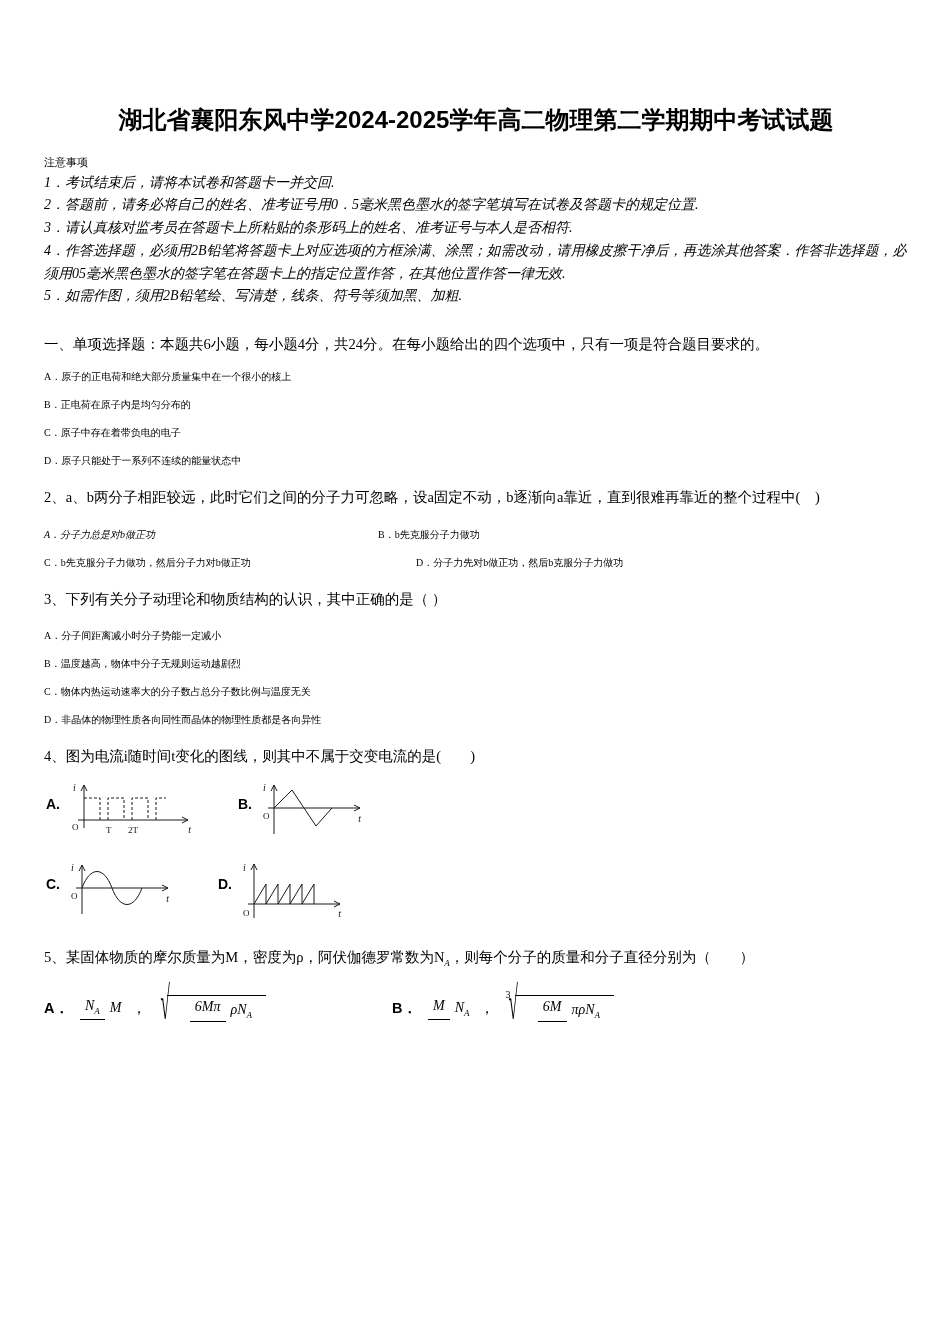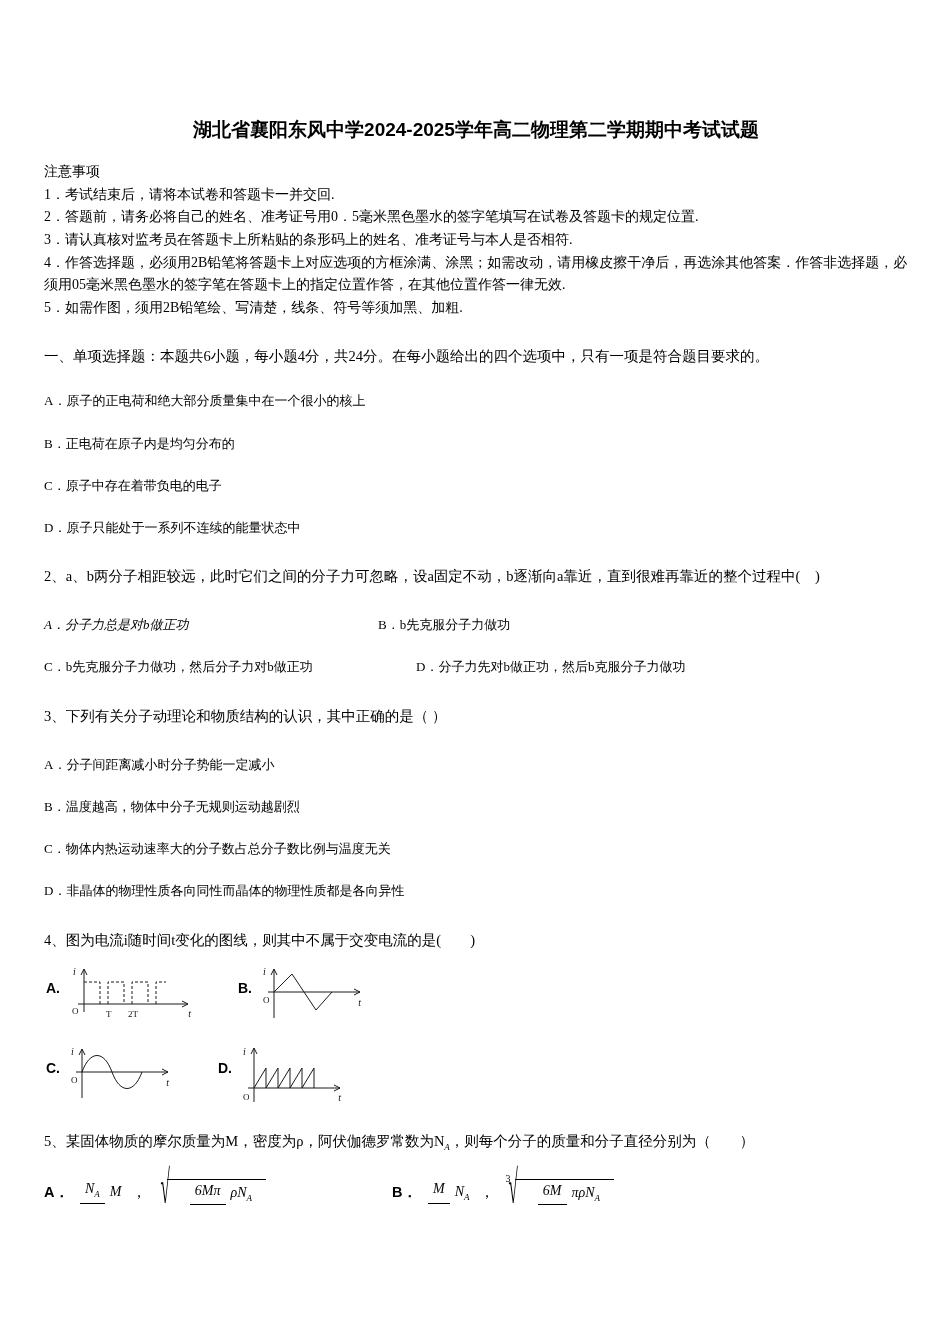--- a/index.html
+++ b/index.html
@@ -9,32 +9,32 @@
     background: #ffffff; color: #000000;
     font-family: "Liberation Serif", serif;
     overflow: hidden;
   }
   .page { padding: 104px 42px 0 44px; }
 
   .title {
     text-align: center;
     font-family: "Liberation Sans", sans-serif;
     font-weight: 700;
-    font-size: 19px;
-    margin: 13px 0 18px 0;
-  }
-
-  .note { font-size: 14px; line-height: 1.62; }
-  .notice-header { font-size: 14px; line-height: 1.62; }
+    font-size: 24px;
+    margin: 0 0 18px 0;
+  }
+
+  .note { font-size: 14px; line-height: 1.62; font-style: italic; }
+  .notice-header { font-size: 11px; line-height: 1.62; }
 
   .section-header { font-size: 14.5px; margin: 24px 0 6px 0; line-height: 1.7; }
 
   .question { margin-top: 4px; }
   .stem { font-size: 14.5px; line-height: 2.15; margin-top: 8px; }
-  .option-line { font-size: 13px; margin: 24px 0; line-height: 1.4; }
+  .option-line { font-size: 10px; margin: 14px 0; line-height: 1.4; }
 
   .two-col { display: flex; }
   .colw-a { display: inline-block; width: 334px; flex: 0 0 auto; font-style: italic; }
   .colw-c { display: inline-block; width: 372px; flex: 0 0 auto; }
 
   
   .graph-grid { margin: 2px 0 6px 0; }
   .graph-row { display: flex; align-items: flex-start; margin: 6px 0 16px 0; }
   .graph-pair { display: flex; align-items: flex-start; }
   .graph-pair + .graph-pair { margin-left: 42px; }

